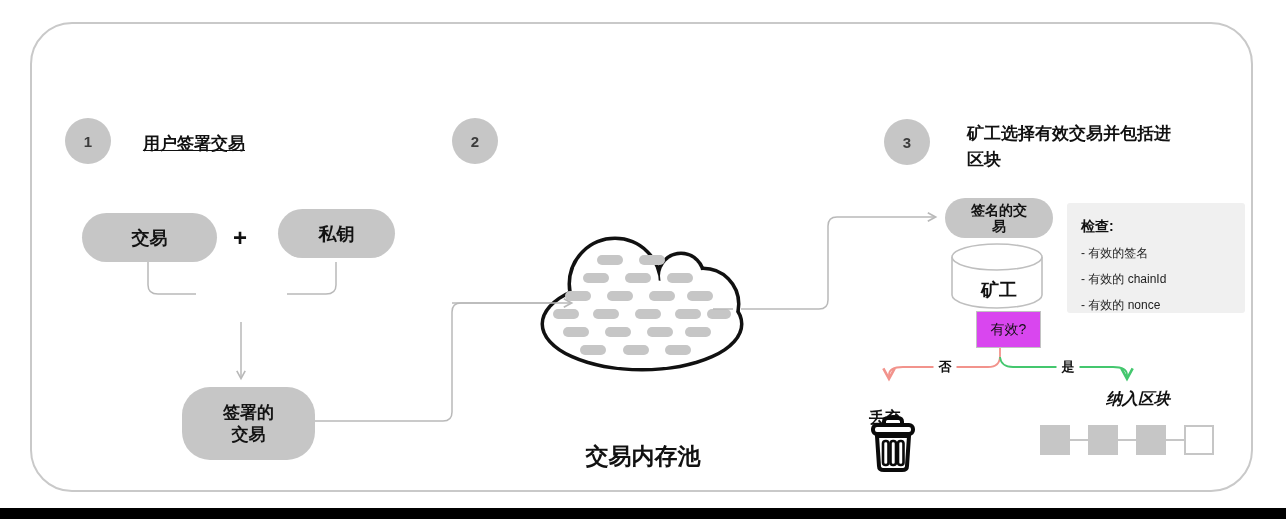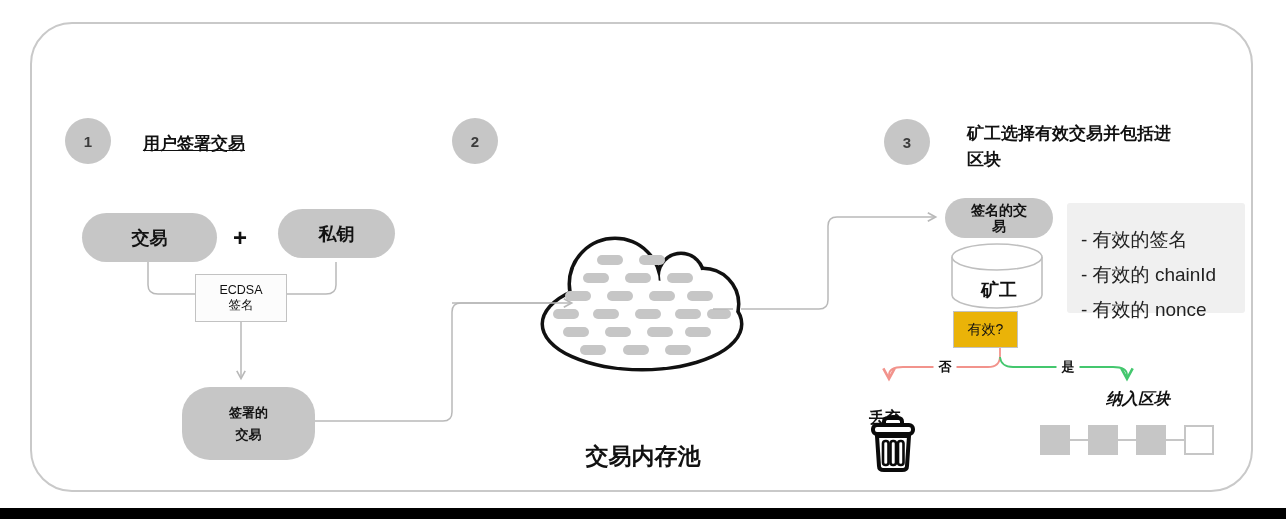--- a/index.html
+++ b/index.html
@@ -15,30 +15,30 @@
   .step-circle{position:absolute;width:46px;height:46px;border-radius:50%;background:var(--box-gray);
     display:flex;align-items:center;justify-content:center;font-size:15px;font-weight:bold;color:#3c3c3c;}
   .step-label{position:absolute;font-size:17px;font-weight:bold;line-height:26px;}
   .pill{position:absolute;background:var(--box-gray);border-radius:26px;display:flex;align-items:center;justify-content:center;
     font-weight:bold;text-align:center;color:#131313;}
   .tx-pill{left:82px;top:213px;width:135px;height:49px;font-size:18px;}
   .key-pill{left:278px;top:209px;width:117px;height:49px;font-size:18px;}
   .plus{position:absolute;left:233px;top:224px;font-size:24px;font-weight:bold;}
   .ecdsa-box{position:absolute;left:195px;top:274px;width:92px;height:48px;background:#fcfcfc;border:1.5px solid #c2c2c2;
     display:flex;align-items:center;justify-content:center;font-size:12.5px;line-height:15px;text-align:center;white-space:pre-line;}
-  .signed-pill{left:182px;top:387px;width:133px;height:73px;border-radius:28px;font-size:13px;line-height:22px;white-space:pre-line;}
+  .signed-pill{left:182px;top:387px;width:133px;height:73px;border-radius:28px;font-size:17px;line-height:22px;white-space:pre-line;}
   .mempool-label{position:absolute;left:643px;top:395px;transform:translateX(-50%);font-size:23px;font-weight:bold;margin-top:46px;}
   .signedtx2-pill{left:945px;top:198px;width:108px;height:40px;border-radius:20px;font-size:14px;line-height:16px;padding:0 20px;}
   .cyl-label{position:absolute;left:999px;top:278px;transform:translateX(-50%);font-size:18px;font-weight:bold;}
-  .valid-box{position:absolute;left:953px;top:311px;width:65px;height:37px;background:#eab308;border:1.5px solid #c2c2c2;
+  .valid-box{position:absolute;left:976px;top:311px;width:65px;height:37px;background:#d946ef;border:1.5px solid #c2c2c2;
     display:flex;align-items:center;justify-content:center;font-size:14px;}
   .check-panel{position:absolute;left:1067px;top:203px;width:178px;height:110px;background:var(--panel-gray);border-radius:3px;
     padding:15px 10px 0 14px;}
   .check-title{font-size:14px;font-weight:600;}
-  .check-item{font-size:19px;margin-top:9px;color:#222;}
+  .check-item{font-size:12px;margin-top:9px;color:#222;}
   .branch-label{position:absolute;transform:translate(-50%,-50%);background:#fff;padding:0 5px;font-size:13px;font-weight:bold;}
   .outcome-label{position:absolute;font-size:16px;font-weight:bold;}
   .blocks{position:absolute;left:1040px;top:425px;display:flex;align-items:center;}
   .block{width:30px;height:30px;background:var(--box-gray);}
   .block.empty{background:#fff;border:2px solid var(--box-gray);}
   .block-link{width:18px;height:2px;background:var(--box-gray);}
   svg.abs{position:absolute;}
 </style>
 </head>
 <body>
@@ -71,22 +71,20 @@
       <path d="M315,421 L443,421 Q452,421 452,412 L452,312 Q452,303 461,303 L570,303"></path>
       <path d="M741,309 L819,309 Q828,309 828,300 L828,226 Q828,217 837,217 L935,217" marker-end="url(#ag)"></path>
     </g>
     <path d="M1000,348 L1000,356 Q1000,367 988,367 L903,367 Q889,367 889,375 L889,378" fill="none" stroke="#f2938c" stroke-width="1.8" marker-end="url(#ar)"></path>
     <path d="M1000,357 Q1001,367 1013,367 L1113,367 Q1127,367 1127,375 L1127,378" fill="none" stroke="#44c76e" stroke-width="1.8" marker-end="url(#agr)"></path>
   </svg>
 
   <div class="pill tx-pill">交易</div>
   <div class="plus">+</div>
   <div class="pill key-pill">私钥</div>
-  <div class="ecdsa-box">ECDSA
-签名</div>
   <div class="pill signed-pill">签署的
 交易</div>
 
   <svg class="abs" style="left:535px;top:232px;" width="220" height="142" viewBox="0 0 220 142">
     <g fill="none" stroke="#111" stroke-width="7">
       <ellipse cx="107" cy="92" rx="98" ry="44"></ellipse>
       <circle cx="80" cy="52" r="44"></circle>
       <circle cx="146" cy="44" r="21"></circle>
       <circle cx="168" cy="72" r="34"></circle>
     </g>
@@ -129,20 +127,21 @@
 
   <div class="pill signedtx2-pill">签名的交易</div>
   <svg class="abs" style="left:950px;top:243px;" width="94" height="68" viewBox="0 0 94 68">
     <path d="M2,14 L2,52 A45,13 0 0 0 92,52 L92,14" fill="#fff" stroke="#bfbfbf" stroke-width="1.6"></path>
     <ellipse cx="47" cy="14" rx="45" ry="13" fill="#fff" stroke="#bfbfbf" stroke-width="1.6"></ellipse>
   </svg>
   <div class="cyl-label">矿工</div>
   <div class="valid-box">有效?</div>
 
   <div class="check-panel">
+    <div class="check-title">检查:</div>
     <div class="check-item">- 有效的签名</div>
     <div class="check-item">- 有效的 chainId</div>
     <div class="check-item">- 有效的 nonce</div>
   </div>
 
   <div class="branch-label" style="left:945px;top:367px;">否</div>
   <div class="branch-label" style="left:1068px;top:367px;">是</div>
 
   <div class="outcome-label" style="left:869px;top:408px;">丢弃</div>
   <svg class="abs" style="left:869px;top:415px;" width="48" height="58" viewBox="0 0 48 58">

